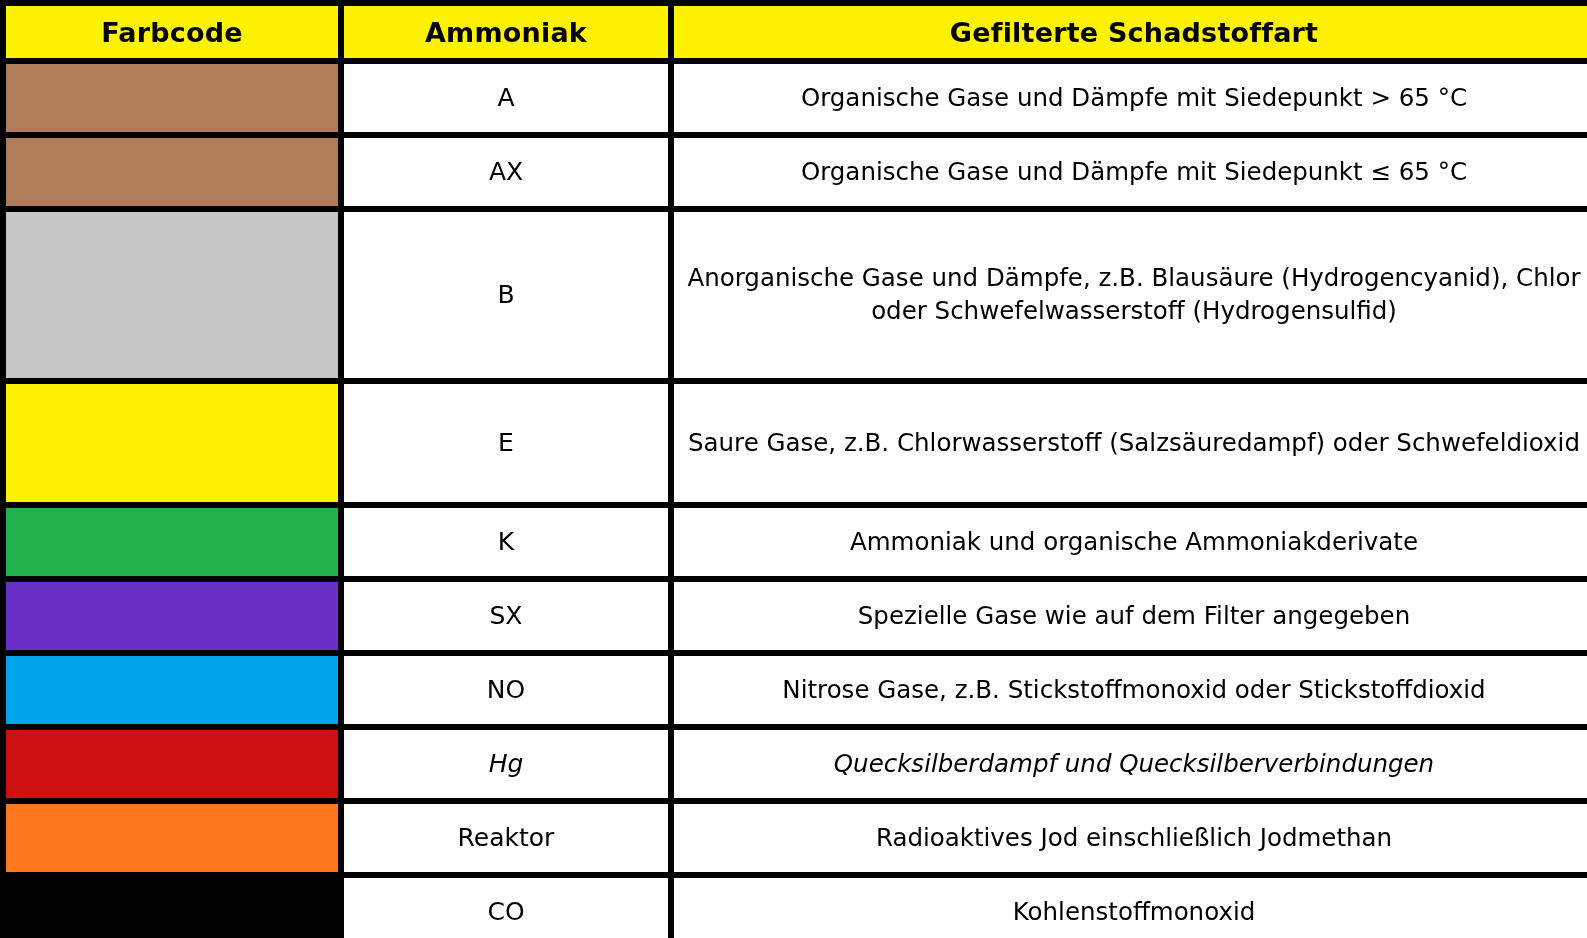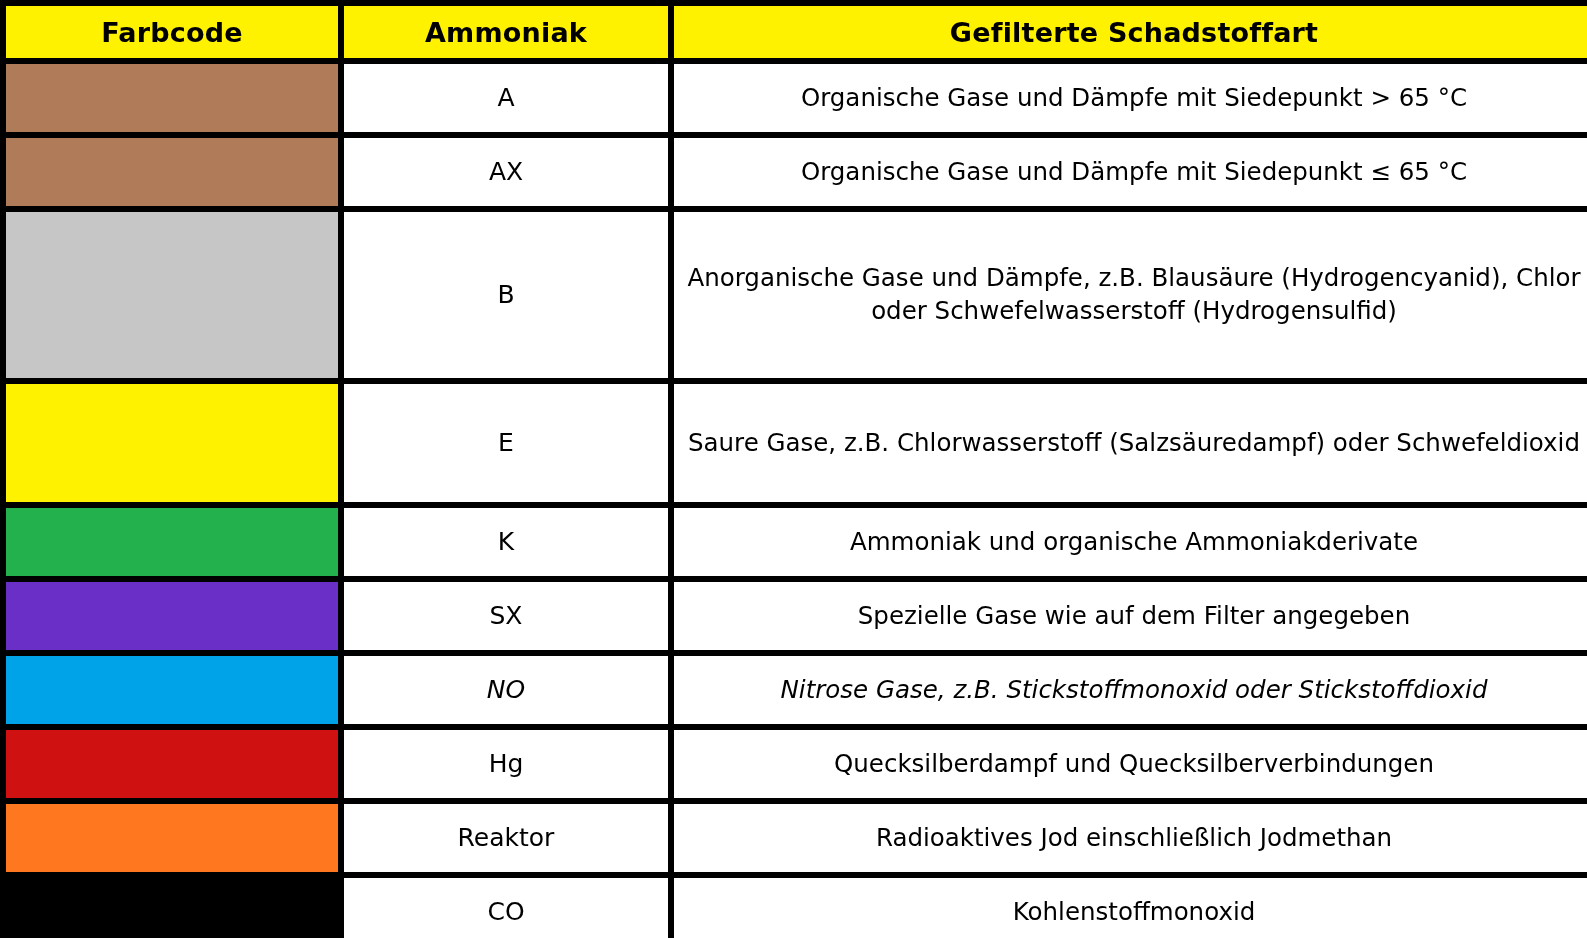--- a/index.html
+++ b/index.html
@@ -67,22 +67,22 @@
     width: 100%;
     height: 100%;
     min-height: 54px;
   }
   tr.row-h-1 td { height: 54px; }
   tr.row-h-2 td { height: 54px; }
   tr.row-h-3 td { height: 152px; }
   tr.row-h-4 td { height: 104px; }
   tr.row-h-5 td { height: 54px; }
   tr.row-h-6 td { height: 54px; }
-  tr.row-h-7 td { height: 54px; font-style: italic; }
-  tr.row-h-8 td { height: 54px; }
+  tr.row-h-7 td { height: 54px; }
+  tr.row-h-8 td { height: 54px; font-style: italic; }
   tr.row-h-9 td { height: 54px; margin-top: 47px; }
   tr.row-h-10 td { height: 54px; }
 </style>
 </head>
 <body>
 
 <div id="table-wrap">
   <table class="filter-table">
     <colgroup>
       <col class="col-color">

